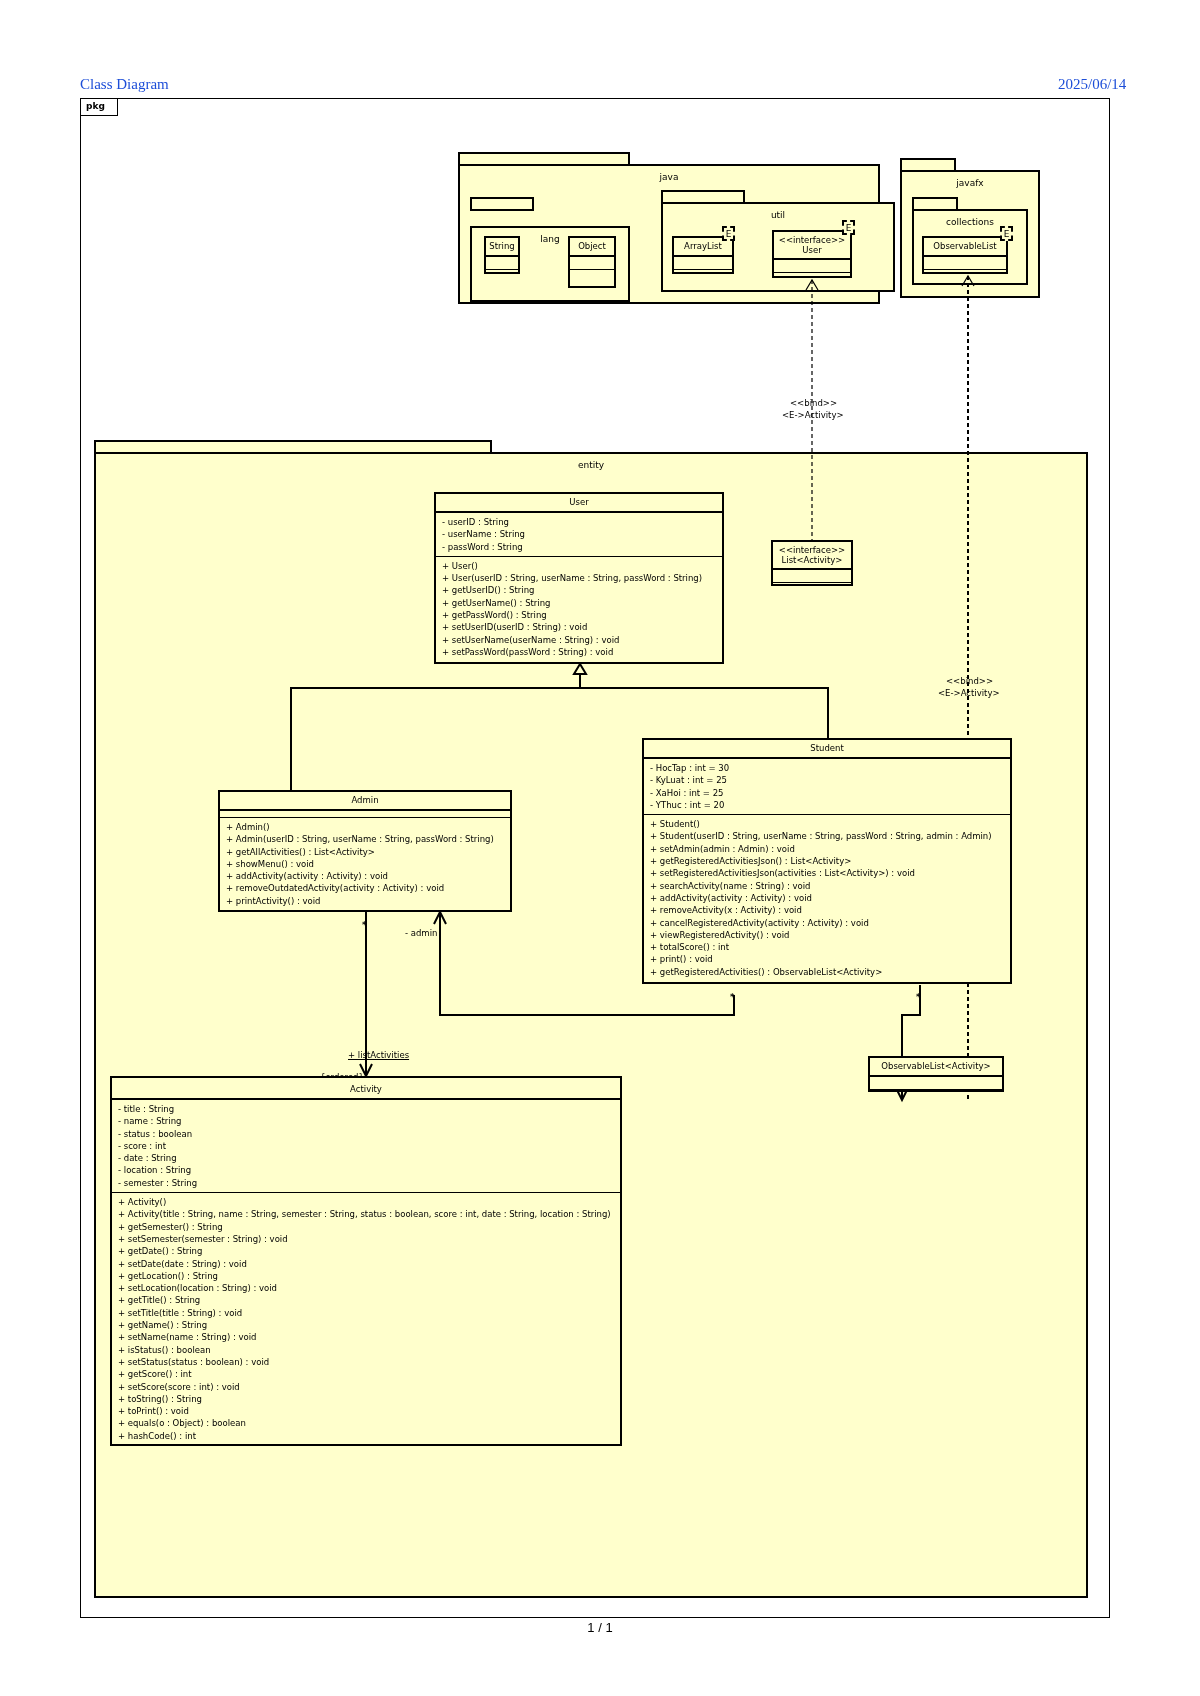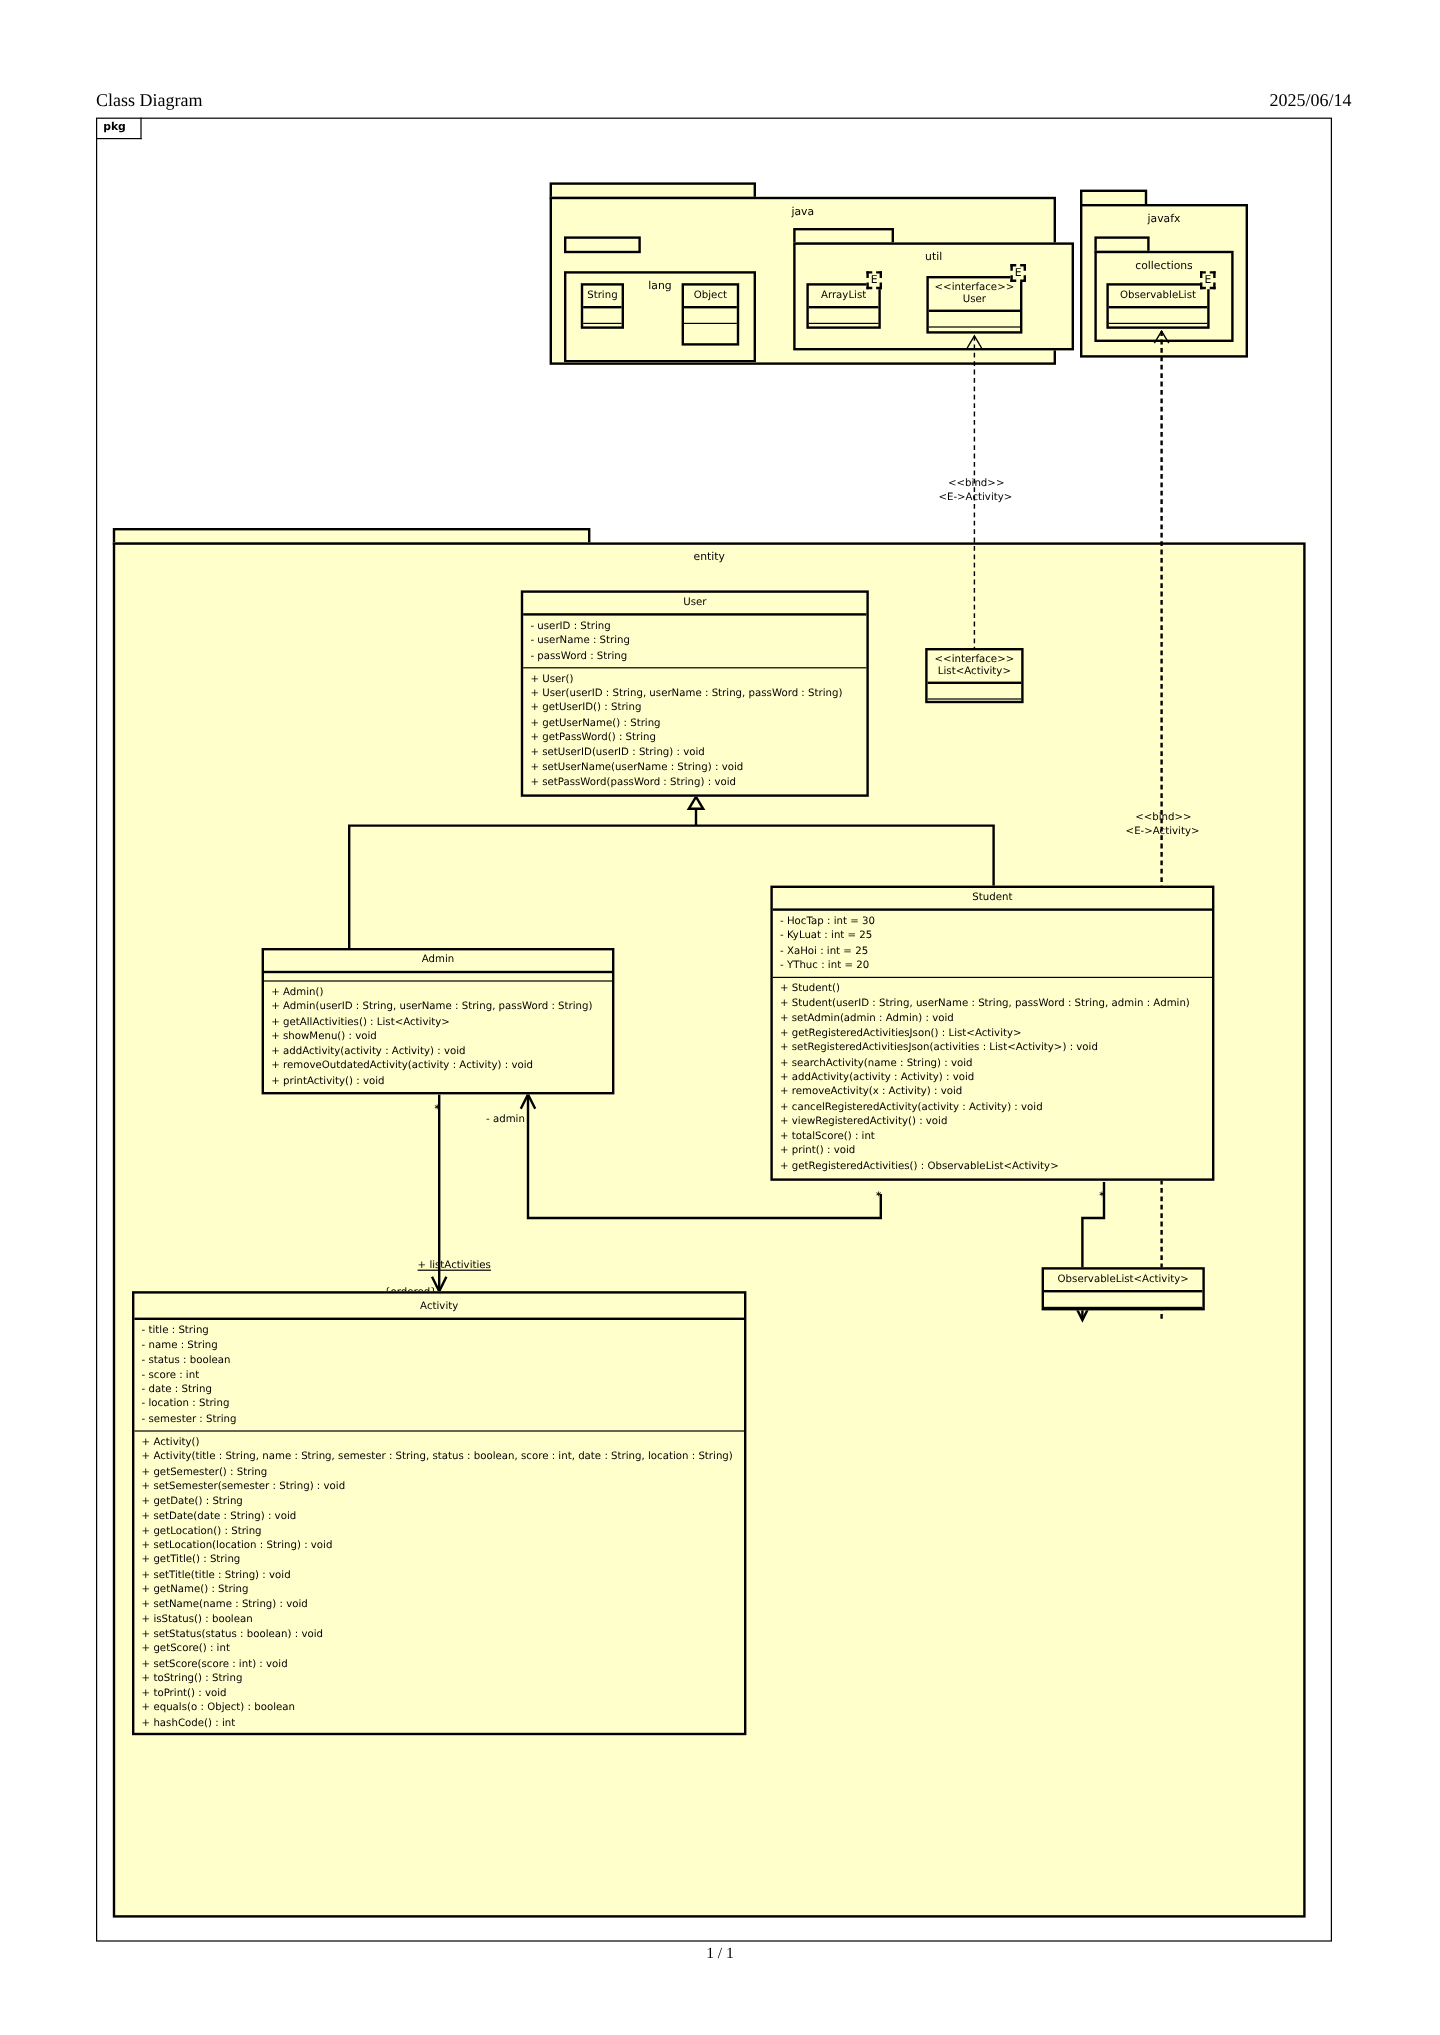--- a/index.html
+++ b/index.html
@@ -1,31 +1,31 @@
 <!DOCTYPE html>
 <html><head>
 <meta charset="utf-8">
 <style>
   html, body { margin:0; padding:0; background:#ffffff; }
   body { width:1200px; height:1696px; position:relative; overflow:hidden; font-family:"DejaVu Sans", sans-serif; }
-  .hdr { position:absolute; font-family:"Liberation Serif", serif; font-size:15px; color:#000000; }
+  .hdr { position:absolute; font-family:"Liberation Serif", serif; font-size:15px; color:#1d4ed8; }
   .frame { position:absolute; left:80px; top:98px; width:1030px; height:1520px; border:1.5px solid #000; box-sizing:border-box; }
   .frame-tag { position:absolute; left:80px; top:98px; width:38px; height:18px; border-right:1.5px solid #000; border-bottom:1.5px solid #000; font-size:9px; font-weight:bold; padding-left:6px; box-sizing:border-box; line-height:16px; border-bottom-right-radius:0; }
   .pkg-tab { position:absolute; background:#ffffcc; border:2px solid #000; box-sizing:border-box; }
   .pkg { position:absolute; background:#ffffcc; border:2.5px solid #000; box-sizing:border-box; }
   .pkg-name { position:absolute; left:0; right:0; text-align:center; font-size:9px; color:#000; }
   .cls { position:absolute; background:#ffffcc; border:2px solid #000; box-sizing:border-box; font-size:8.5px; color:#000; }
   .cls .name { text-align:center; border-bottom:2px solid #000; padding:3px 0; line-height:11px; }
   .cls .sect { border-bottom:1.5px solid #000; padding:3px 6px; min-height:6px; }
   .cls .sect:last-child { border-bottom:none; }
   .cls .row { line-height:12.3px; white-space:nowrap; }
   .lbl { position:absolute; font-size:8.5px; white-space:nowrap; color:#000; }
   .e-badge { position:absolute; width:13px; height:15px; border:2px dashed #000; background:#ffffcc; font-size:9px; text-align:center; line-height:13px; box-sizing:border-box; }
   svg.lines { position:absolute; left:0; top:0; }
-  .footer { position:absolute; left:0; right:0; top:1620px; text-align:center; font-family:Liberation Serif, serif; font-size:13px; }
+  .footer { position:absolute; left:0; right:0; top:1620px; text-align:center; font-family:Liberation Sans, sans-serif; font-size:13px; }
 </style>
 </head>
 <body>
 
 <div class="hdr" style="left:80px; top:76px;">Class Diagram</div>
 <div class="hdr" style="left:1058px; top:76px;">2025/06/14</div>
 
 <div class="frame"></div>
 <div class="frame-tag">pkg</div>
 

